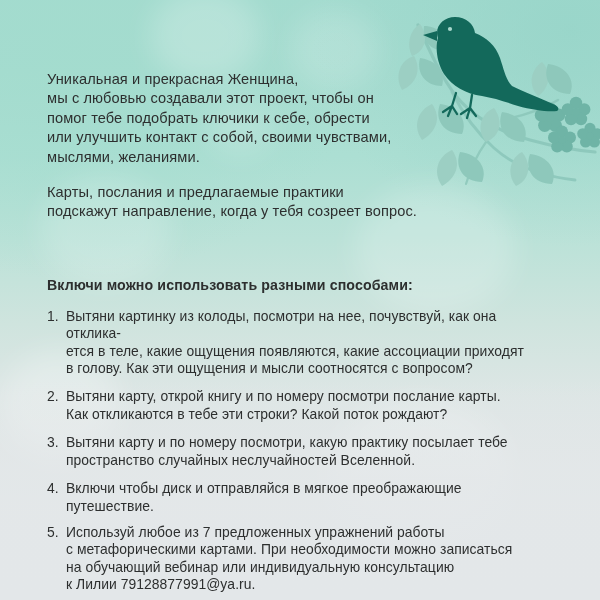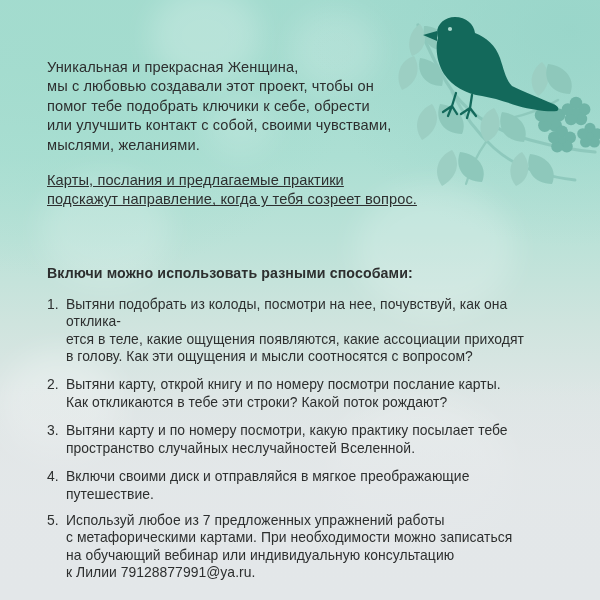--- a/index.html
+++ b/index.html
@@ -83,33 +83,33 @@
     width: 210px;
     height: 205px;
     pointer-events: none;
   }
   .art svg { display: block; width: 100%; height: 100%; }
 
   
   .content {
     position: absolute;
     left: 47px;
-    top: 58px;
+    top: 70px;
     width: 505px;
     color: #2d2f2f;
   }
 
   .para {
     font-size: 14.6px;
     line-height: 19.4px;
     letter-spacing: 0.1px;
     margin: 0 0 16px 0;
     white-space: pre-line;
   }
-  .para.p2 { margin-bottom: 0; text-decoration: underline; }
+  .para.p2 { margin-bottom: 0; }
 
   .section-title {
     margin: 0;
     padding-top: 54px;
     font-size: 14.2px;
     font-weight: bold;
     letter-spacing: 0.1px;
     line-height: 18px;
   }
 
@@ -260,37 +260,37 @@
 мыслями, желаниями.</p>
 
     <p class="para p2">Карты, послания и предлагаемые практики
 подскажут направление, когда у тебя созреет вопрос.</p>
 
     <h2 class="section-title">Включи можно использовать разными способами:</h2>
 
     <ol class="steps">
       <li class="step">
         <span class="step-num">1.</span>
-        <span class="step-text">Вытяни подобрать из колоды, посмотри на нее, почувствуй, как она отклика-
+        <span class="step-text">Вытяни картинку из колоды, посмотри на нее, почувствуй, как она отклика-
 ется в теле, какие ощущения появляются, какие ассоциации приходят
 в голову. Как эти ощущения и мысли соотносятся с вопросом?</span>
       </li>
       <li class="step">
         <span class="step-num">2.</span>
         <span class="step-text">Вытяни карту, открой книгу и по номеру посмотри послание карты.
 Как откликаются в тебе эти строки? Какой поток рождают?</span>
       </li>
       <li class="step">
         <span class="step-num">3.</span>
         <span class="step-text">Вытяни карту и по номеру посмотри, какую практику посылает тебе
 пространство случайных неслучайностей Вселенной.</span>
       </li>
       <li class="step compact">
         <span class="step-num">4.</span>
-        <span class="step-text">Включи своими диск и отправляйся в мягкое преображающие путешествие.</span>
+        <span class="step-text">Включи чтобы диск и отправляйся в мягкое преображающие путешествие.</span>
       </li>
       <li class="step">
         <span class="step-num">5.</span>
         <span class="step-text">Используй любое из 7 предложенных упражнений работы
 с метафорическими картами. При необходимости можно записаться
 на обучающий вебинар или индивидуальную консультацию
 к Лилии 79128877991@ya.ru.</span>
       </li>
     </ol>
 

